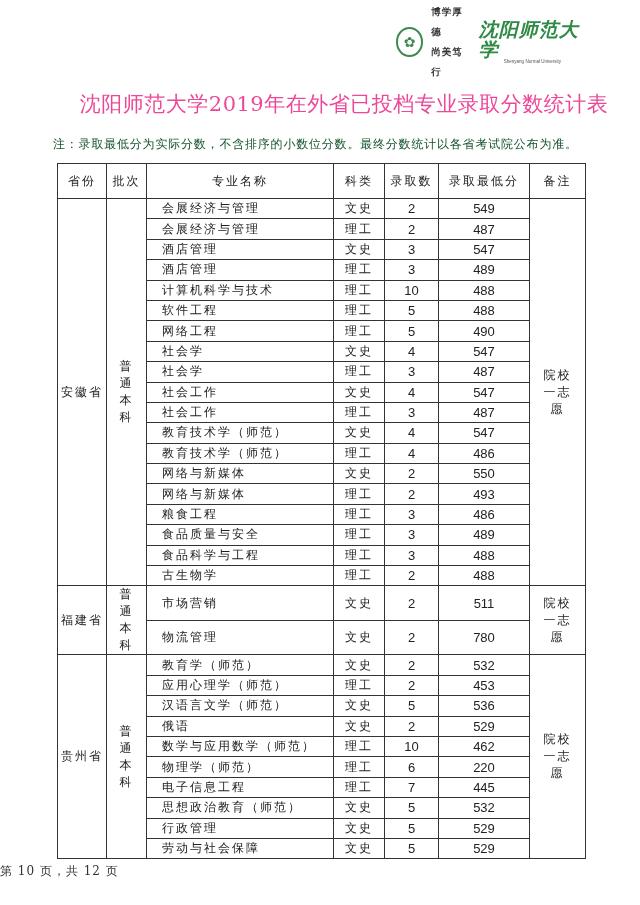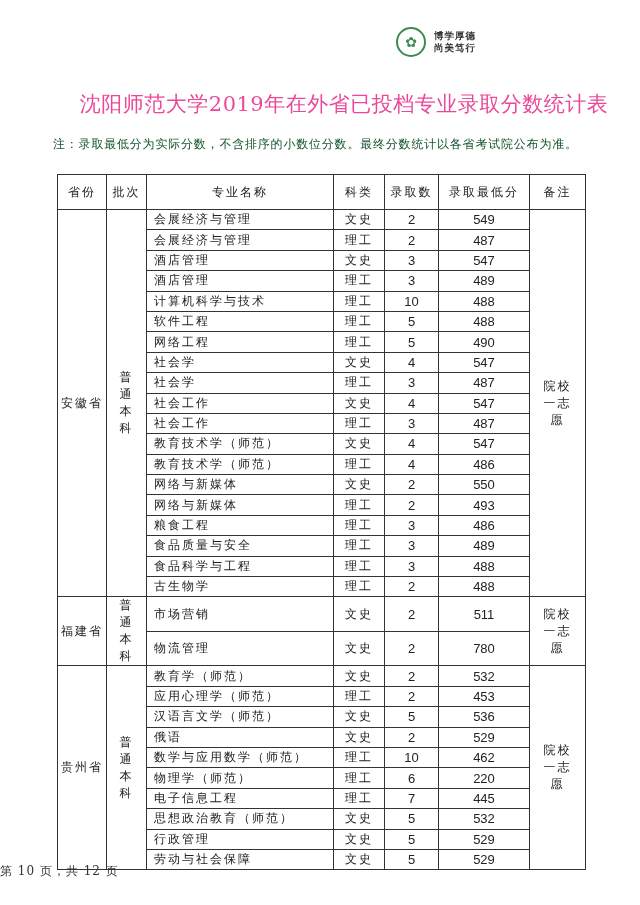--- a/index.html
+++ b/index.html
@@ -1,43 +1,47 @@
 <!DOCTYPE html>
 <html><head>
 <meta charset="utf-8">
 <style>
   html, body { margin:0; padding:0; }
   body { width:640px; height:905px; background:#ffffff; position:relative; overflow:hidden;
          font-family:"DejaVu Serif","Liberation Serif",serif; color:#222; }
   .logo { position:absolute; left:396px; top:22px; width:190px; height:40px; display:flex; align-items:center; }
   .emblem { width:30px; height:30px; border-radius:50%; border:2px solid #3c8a4e; display:flex; align-items:center; justify-content:center; color:#3c8a4e; font-size:14px; box-sizing:border-box; }
-  .motto { margin-left:8px; font-size:9.5px; line-height:12px; color:#333; font-weight:bold; letter-spacing:1px; }
+  .motto { margin-left:8px; font-size:9.5px; line-height:20px; color:#333; font-weight:bold; letter-spacing:1px; }
   .uname { margin-left:10px; display:flex; flex-direction:column; align-items:center; }
   .uname .cn { color:#2f8a45; font-size:19px; font-weight:bold; letter-spacing:1px; font-style:italic; line-height:20px; }
   .uname .en { color:#555; font-size:4.5px; font-family:"Liberation Sans",sans-serif; line-height:6px; }
   .title { position:absolute; left:0; width:640px; top:90px; text-align:center; font-size:21px; color:#ec4899; letter-spacing:0.5px;margin-left:24px; }
   .note { position:absolute; left:53px; top:136px; font-size:12px; color:#14532d; letter-spacing:0.8px; white-space:nowrap; }
-  table { position:absolute; left:57px; top:163px; border-collapse:collapse; table-layout:fixed; width:528px;margin-top:11px; }
+  table { position:absolute; left:57px; top:163px; border-collapse:collapse; table-layout:fixed; width:528px; }
   td, th { border:1.3px solid #333; padding:0; font-weight:normal; font-size:12px; color:#222; }
   th { height:34px; letter-spacing:2px; }
   td { height:19.4px; }
   td.num { text-align:center; font-family:"Liberation Sans",sans-serif; font-size:13px; }
-  td.major { text-align:left; padding-left:7px; letter-spacing:2px; white-space:nowrap; overflow:hidden; }
+  td.major { text-align:left; padding-left:15px; letter-spacing:2px; white-space:nowrap; overflow:hidden; }
   td.cat { text-align:center; letter-spacing:2px; }
   td.merged { text-align:center; vertical-align:middle; letter-spacing:2px; line-height:17px; }
   .footer { position:absolute; left:0; width:640px; top:863px; text-align:left; font-size:12px; letter-spacing:1px; color:#333; }
 </style>
 </head>
 <body>
 
 <div class="logo">
   <div class="emblem">✿</div>
   <div class="motto">
     <div>博学厚德</div>
     <div>尚美笃行</div>
+  </div>
+  <div class="uname">
+    <span class="cn">沈阳师范大学</span>
+    <span class="en">Shenyang Normal University</span>
   </div>
 </div>
 
 <div class="title">沈阳师范大学2019年在外省已投档专业录取分数统计表</div>
 <div class="note">注：录取最低分为实际分数，不含排序的小数位分数。最终分数统计以各省考试院公布为准。</div>
 
 <table>
   <colgroup>
     <col style="width:49px">
       <col style="width:40px">

